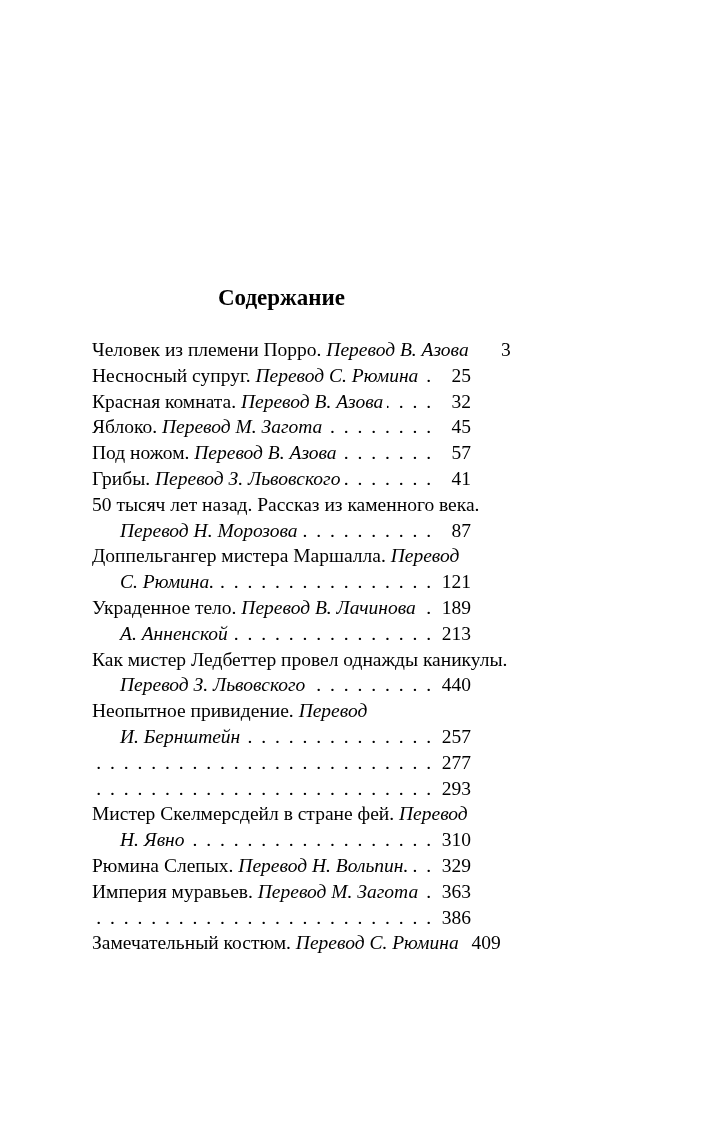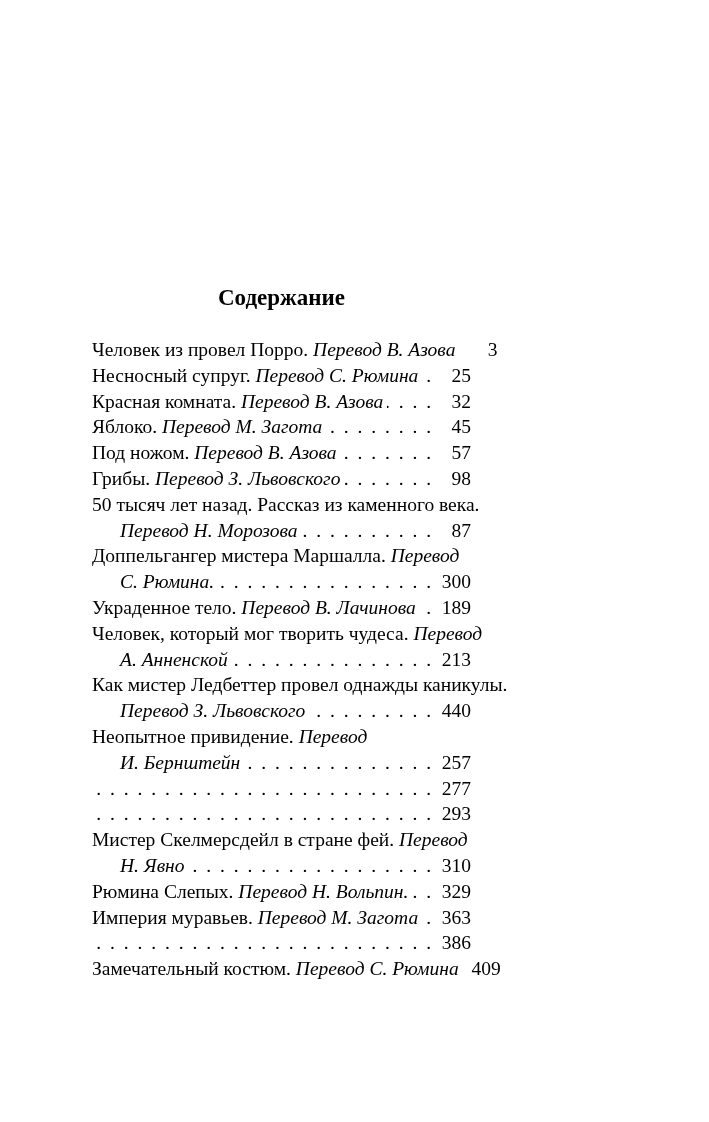--- a/index.html
+++ b/index.html
@@ -45,21 +45,21 @@
     padding-left: 6px;
   }
 </style>
 </head>
 <body style="background: rgb(255, 255, 255);">
 
 <div class="page">
   <h1 class="title">Содержание</h1>
   <div class="entries">
       <div class="toc-line">
-        <span class="line-text"><span class="seg">Человек из провел Порро. </span><span class="seg seg-italic">Перевод В. Азова</span></span>
+        <span class="line-text"><span class="seg">Человек из племени Порро. </span><span class="seg seg-italic">Перевод В. Азова</span></span>
         <span class="leader">. . . . . . . . . . . . . . . . . . . . . . . . . . . . . . . . . . . . . . . . . . . . . . . . . . . . . . . . . . . .</span>
         <span class="pagenum">3</span>
       </div>
       <div class="toc-line">
         <span class="line-text"><span class="seg">Несносный супруг. </span><span class="seg seg-italic">Перевод С. Рюмина</span></span>
         <span class="leader">. . . . . . . . . . . . . . . . . . . . . . . . . . . . . . . . . . . . . . . . . . . . . . . . . . . . . . . . . . . .</span>
         <span class="pagenum">25</span>
       </div>
       <div class="toc-line">
         <span class="line-text"><span class="seg">Красная комната. </span><span class="seg seg-italic">Перевод В. Азова</span></span>
@@ -72,45 +72,42 @@
         <span class="pagenum">45</span>
       </div>
       <div class="toc-line">
         <span class="line-text"><span class="seg">Под ножом. </span><span class="seg seg-italic">Перевод В. Азова</span></span>
         <span class="leader">. . . . . . . . . . . . . . . . . . . . . . . . . . . . . . . . . . . . . . . . . . . . . . . . . . . . . . . . . . . .</span>
         <span class="pagenum">57</span>
       </div>
       <div class="toc-line">
         <span class="line-text"><span class="seg">Грибы. </span><span class="seg seg-italic">Перевод З. Львовского</span></span>
         <span class="leader">. . . . . . . . . . . . . . . . . . . . . . . . . . . . . . . . . . . . . . . . . . . . . . . . . . . . . . . . . . . .</span>
-        <span class="pagenum">98</span>
+        <span class="pagenum">41</span>
       </div>
       <div class="toc-line">
         <span class="line-text"><span class="seg">50 тысяч лет назад. Рассказ из каменного века.</span></span>
       </div>
       <div class="toc-line indent">
         <span class="line-text"><span class="seg seg-italic">Перевод Н. Морозова</span></span>
         <span class="leader">. . . . . . . . . . . . . . . . . . . . . . . . . . . . . . . . . . . . . . . . . . . . . . . . . . . . . . . . . . . .</span>
         <span class="pagenum">87</span>
       </div>
       <div class="toc-line">
         <span class="line-text"><span class="seg">Доппельгангер мистера Маршалла. </span><span class="seg seg-italic">Перевод</span></span>
       </div>
       <div class="toc-line indent">
         <span class="line-text"><span class="seg seg-italic">С. Рюмина.</span></span>
         <span class="leader">. . . . . . . . . . . . . . . . . . . . . . . . . . . . . . . . . . . . . . . . . . . . . . . . . . . . . . . . . . . .</span>
-        <span class="pagenum">300</span>
+        <span class="pagenum">121</span>
       </div>
       <div class="toc-line">
         <span class="line-text"><span class="seg">Украденное тело. </span><span class="seg seg-italic">Перевод В. Лачинова</span></span>
         <span class="leader">. . . . . . . . . . . . . . . . . . . . . . . . . . . . . . . . . . . . . . . . . . . . . . . . . . . . . . . . . . . .</span>
         <span class="pagenum">189</span>
-      </div>
-      <div class="toc-line">
-        <span class="line-text"><span class="seg">Человек, который мог творить чудеса. </span><span class="seg seg-italic">Перевод</span></span>
       </div>
       <div class="toc-line indent">
         <span class="line-text"><span class="seg seg-italic">А. Анненской</span></span>
         <span class="leader">. . . . . . . . . . . . . . . . . . . . . . . . . . . . . . . . . . . . . . . . . . . . . . . . . . . . . . . . . . . .</span>
         <span class="pagenum">213</span>
       </div>
       <div class="toc-line">
         <span class="line-text"><span class="seg">Как мистер Ледбеттер провел однажды каникулы.</span></span>
       </div>
       <div class="toc-line indent">

